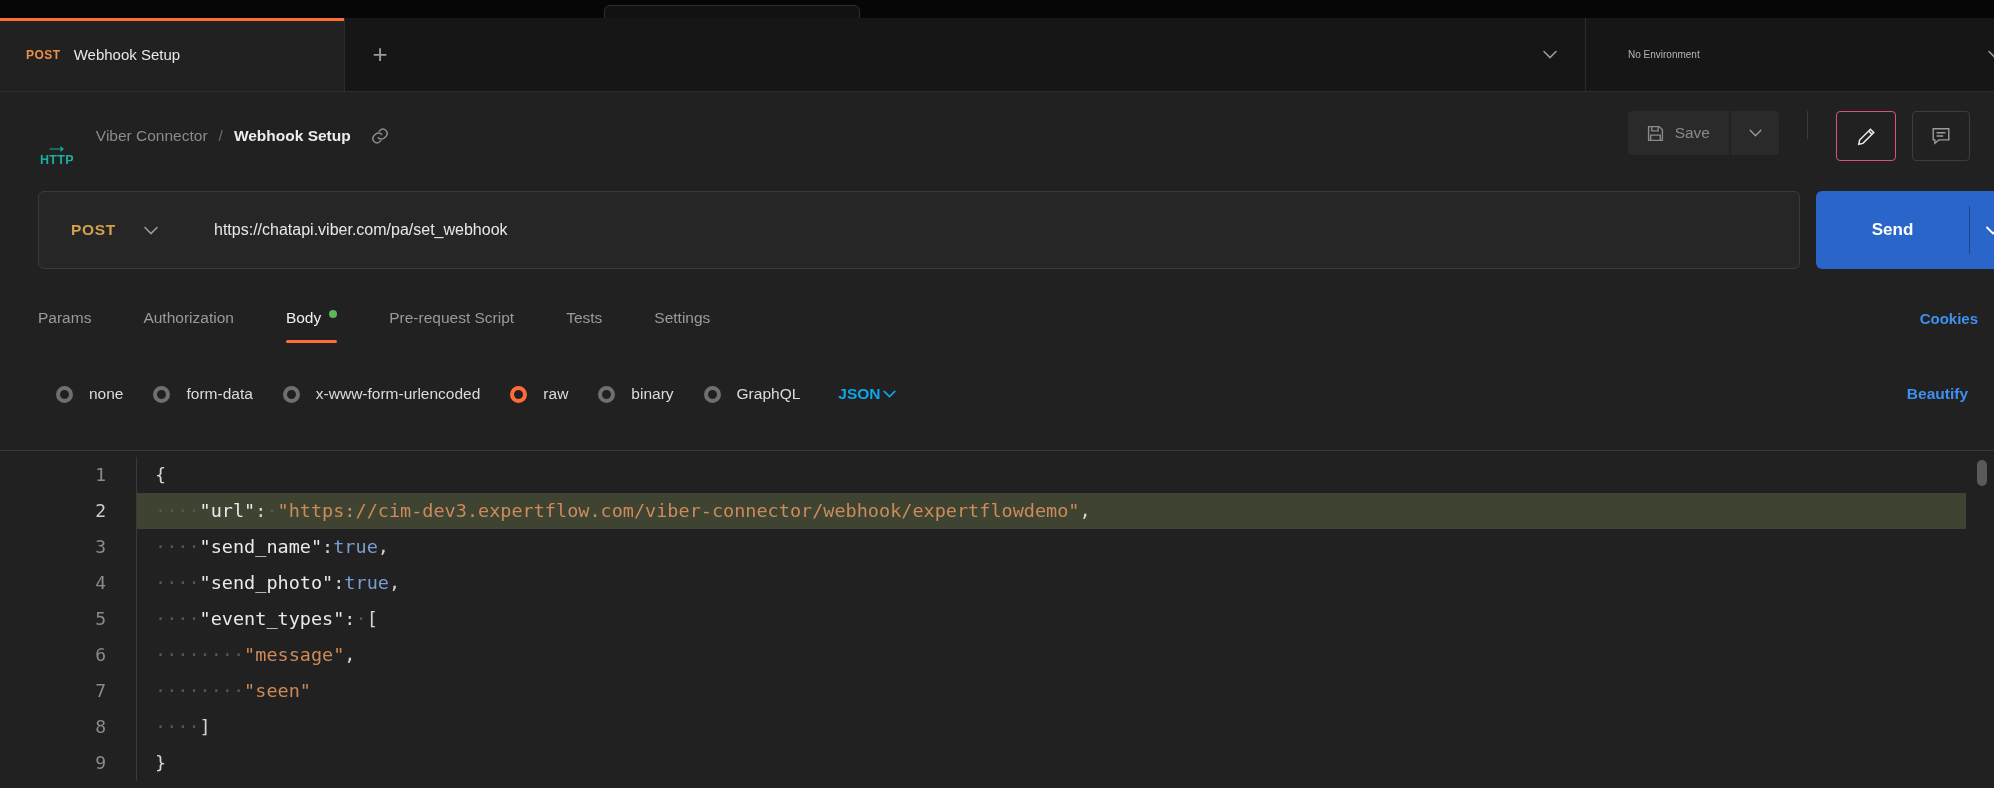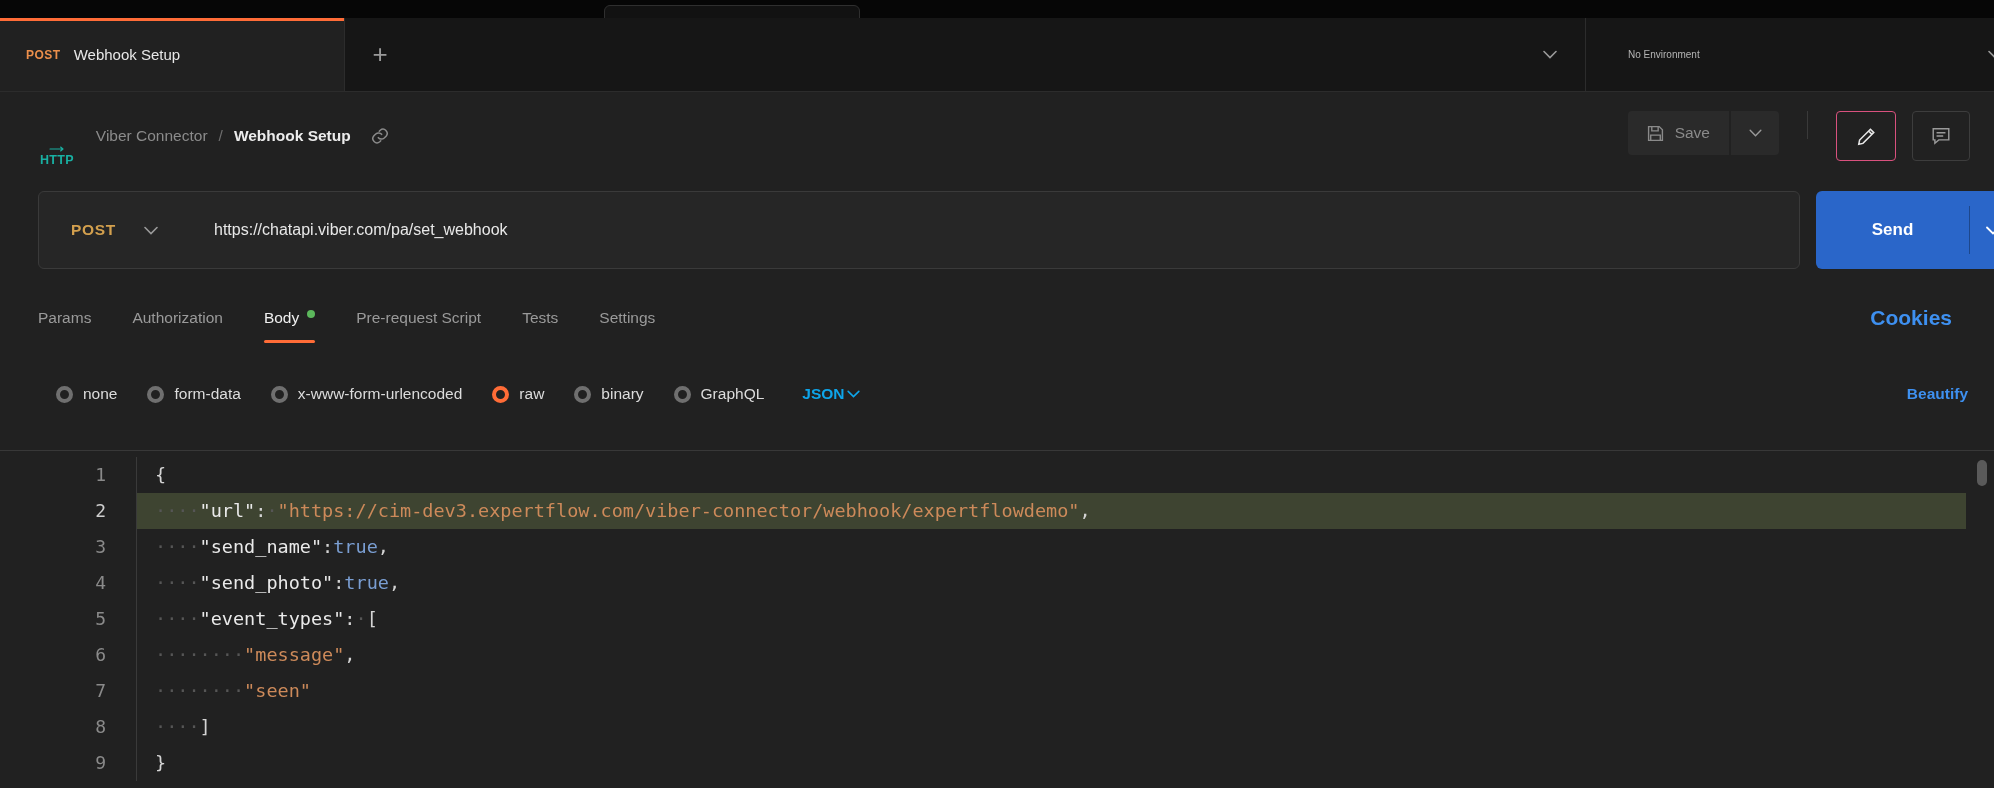--- a/index.html
+++ b/index.html
@@ -57,34 +57,34 @@
     font-size:15.5px; color:#d3a04e; letter-spacing:.7px; cursor:pointer; }
   .method .chev { color:#9a9a9a; }
   .url-text { color:#e8e8e8; font-size:16px; margin-left:24px; }
   .send-btn { width:200px; height:78px; background:#2a66c9; border-radius:6px; margin-left:16px;
     display:flex; color:#fff; flex-shrink:0; cursor:pointer; }
   .send-main { flex:1; display:flex; align-items:center; justify-content:center; font-weight:700; font-size:17px; }
   .send-div { width:1px; background:rgba(0,0,0,.3); margin:15px 0; }
   .send-caret { width:46px; display:flex; align-items:center; justify-content:center; }
 
   
-  .req-tabs { height:76px; display:flex; align-items:center; padding:0 42px 0 38px;
-    gap:41px; font-size:15.5px; color:#9a9a9a; }
+  .req-tabs { height:76px; display:flex; align-items:center; padding:0 16px 0 38px;
+    gap:52px; font-size:15.5px; color:#9a9a9a; }
   .rtab { position:relative; display:flex; align-items:center; gap:8px; cursor:pointer; height:100%; }
   .rtab.active { color:#f0f0f0; }
   .rtab.active::after { content:''; position:absolute; bottom:13px; left:0; right:0;
     height:3px; background:#ff6c37; border-radius:2px; }
   .count { color:#5cb85c; }
   .bdot { width:8px; height:8px; border-radius:50%; background:#5cb85c; margin-top:-8px; }
-  .cookies { margin-left:auto; color:#3e90f0; font-weight:700; font-size:21px; cursor:pointer; }
+  .cookies { margin-left:auto; color:#3e90f0; font-weight:700; font-size:15px; cursor:pointer; }
 
   
   .body-opts { height:76px; display:flex; align-items:center; padding:0 26px 0 56px;
     gap:30px; font-size:15.5px; color:#dcdcdc; }
-  .opt { display:flex; align-items:center; gap:10px; cursor:pointer; }
+  .opt { display:flex; align-items:center; gap:16px; cursor:pointer; }
   .radio { width:17px; height:17px; border-radius:50%; border:4px solid #6f6f6f; background:transparent; }
   .opt.selected .radio { border-color:#ff6c37; }
   .lang { display:flex; align-items:center; gap:2px; color:#0ea5e9; font-weight:700; margin-left:8px; cursor:pointer; }
   .beautify { margin-left:auto; color:#3e90f0; font-weight:700; cursor:pointer; }
 
   
   .editor { height:336px; border-top:1px solid #383838; margin-top:18px; position:relative; overflow:hidden; }
   .lines { padding-top:6px; }
   .code-row { display:flex; height:36px; line-height:36px;
     font-family:"DejaVu Sans Mono","Liberation Mono",monospace; font-size:18.5px; }

